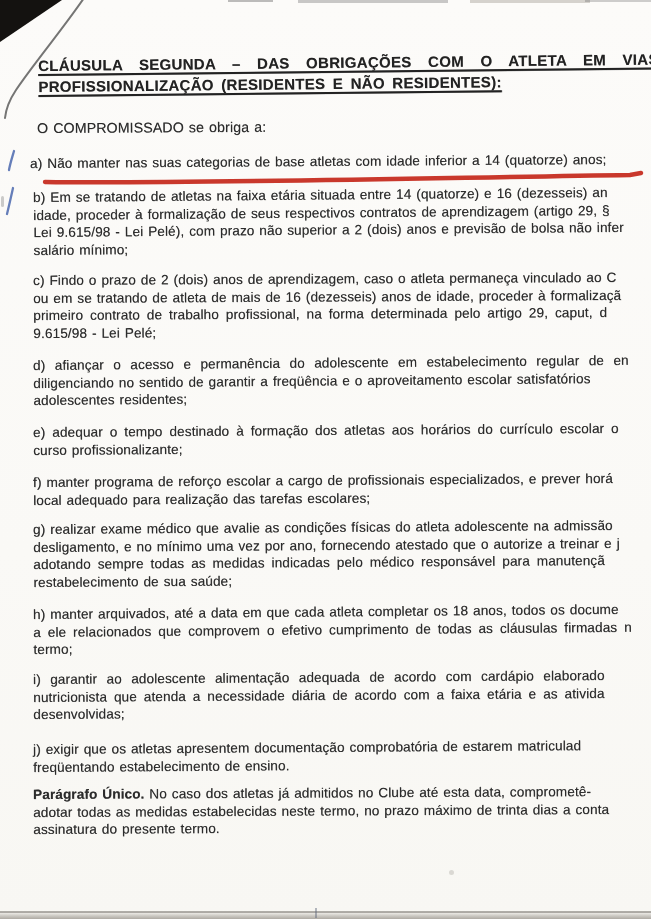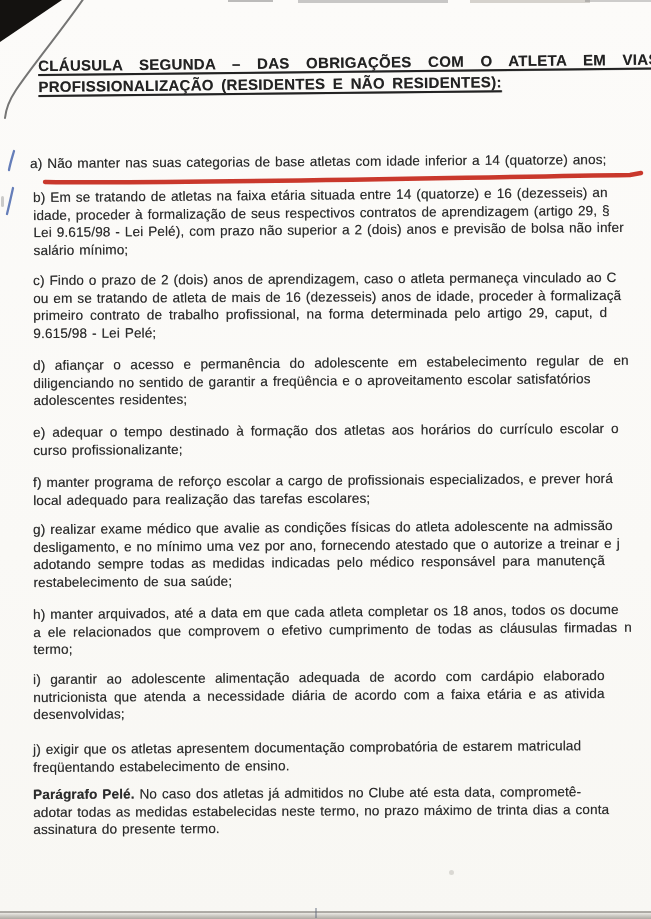--- a/index.html
+++ b/index.html
@@ -72,20 +72,23 @@
 </head>
 <body>
 
 <div id="page">
 
   <div class="block title-block">
     <div class="ln t1">CLÁUSULA SEGUNDA – DAS OBRIGAÇÕES COM O ATLETA EM VIAS DE</div>
     <div class="ln t2">PROFISSIONALIZAÇÃO (RESIDENTES E NÃO RESIDENTES):</div>
   </div>
 
+  <div class="block intro-block">
+    <div class="ln">O COMPROMISSADO se obriga a:</div>
+  </div>
 
   <div class="block" style="left:30px; top:155px; transform:rotate(-0.4deg);">
     <div class="ln">a) Não manter nas suas categorias de base atletas com idade inferior a 14 (quatorze) anos;</div>
   </div>
 
   <div class="block" style="left:33px; top:189px; transform:rotate(-0.5deg);">
     <div class="ln">b) Em se tratando de atletas na faixa etária situada entre 14 (quatorze) e 16 (dezesseis) an</div>
     <div class="ln">idade, proceder à formalização de seus respectivos contratos de aprendizagem (artigo 29, §</div>
     <div class="ln">Lei 9.615/98 - Lei Pelé), com prazo não superior a 2 (dois) anos e previsão de bolsa não infer</div>
     <div class="ln">salário mínimo;</div>
@@ -132,21 +135,21 @@
     <div class="ln wide">nutricionista que atenda a necessidade diária de acordo com a faixa etária e as ativida</div>
     <div class="ln">desenvolvidas;</div>
   </div>
 
   <div class="block" style="left:33px; top:741px; transform:rotate(-0.4deg);">
     <div class="ln">j) exigir que os atletas apresentem documentação comprobatória de estarem matriculad</div>
     <div class="ln">freqüentando estabelecimento de ensino.</div>
   </div>
 
   <div class="block" style="left:33px; top:786px; transform:rotate(-0.3deg);">
-    <div class="ln"><span class="pu-label">Parágrafo Pelé.</span> <span>No caso dos atletas já admitidos no Clube até esta data, comprometê-</span></div>
+    <div class="ln"><span class="pu-label">Parágrafo Único.</span> <span>No caso dos atletas já admitidos no Clube até esta data, comprometê-</span></div>
     <div class="ln">adotar todas as medidas estabelecidas neste termo, no prazo máximo de trinta dias a conta</div>
     <div class="ln">assinatura do presente termo.</div>
   </div>
 
   <div class="corner-fold"></div>
   <div class="edge-smudge" style="left:228px; top:0; width:45px; height:2px; background:rgba(70,70,70,0.35);"></div>
   <div class="edge-smudge" style="left:298px; top:0; width:150px; height:3px; background:rgba(80,80,80,0.3);"></div>
   <div class="edge-smudge" style="left:470px; top:0; width:120px; height:3px; background:rgba(110,105,95,0.28);"></div>
   <div class="edge-smudge" style="left:585px; top:0; width:66px; height:2px; background:rgba(95,95,95,0.3);"></div>
   <div class="bottom-edge"></div>

